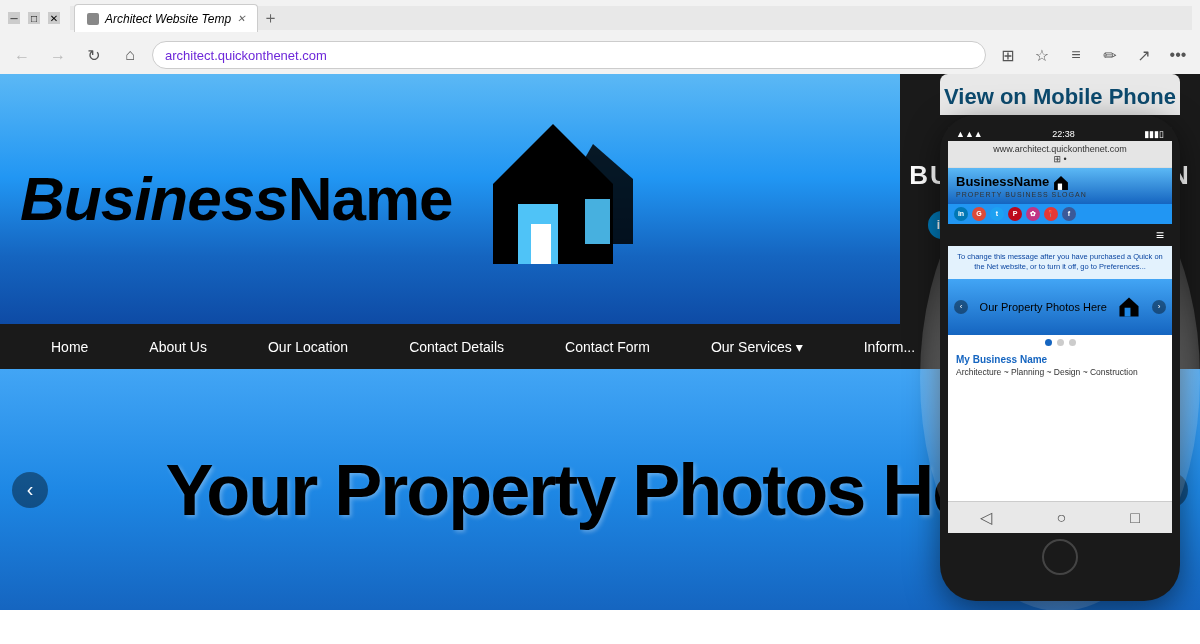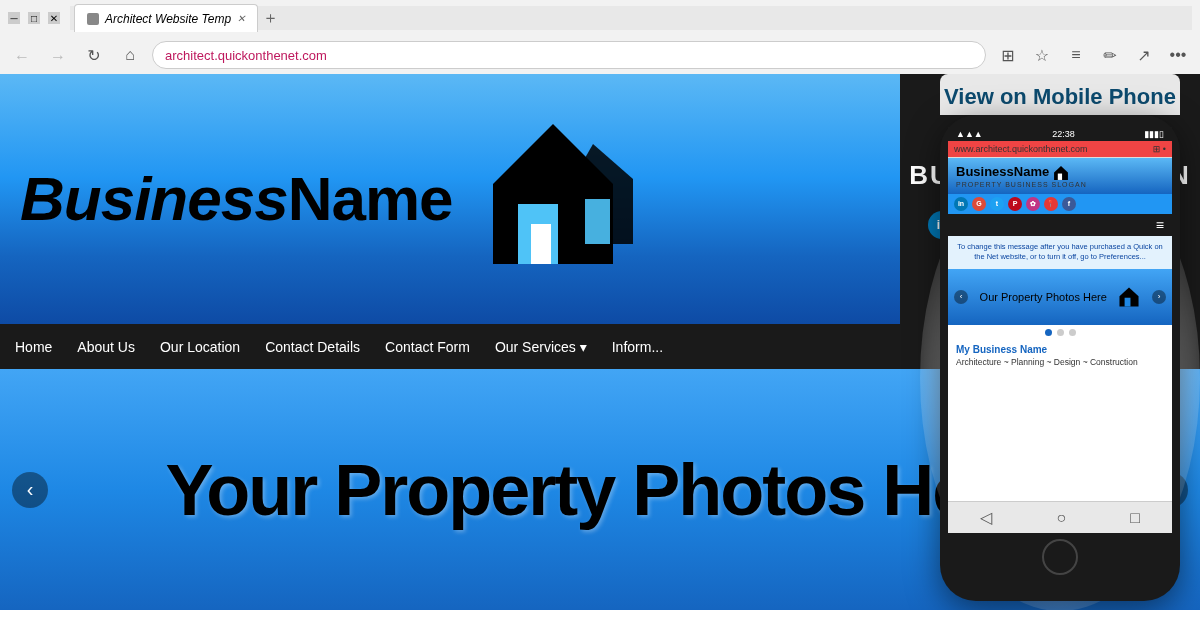--- a/index.html
+++ b/index.html
@@ -61,21 +61,21 @@
     }
     .nav-btn:disabled { color: #bbb; }
     .address-input {
       flex: 1;
       height: 28px;
       border: 1px solid #ccc;
       border-radius: 14px;
       padding: 0 12px;
       font-size: 13px;
       background: #fff;
-      color: #be185d;
+      color: #6d28d9;
     }
     .toolbar-btns {
       display: flex; gap: 6px; align-items: center;
     }
     .toolbar-btn {
       background: none; border: none; cursor: pointer; color: #555;
       font-size: 16px; width: 28px; height: 28px; display: flex; align-items: center; justify-content: center;
     }
 
     
@@ -188,20 +188,21 @@
       gap: 25px;
       z-index: 10;
     }
 
     .nav-item {
       color: #fff;
       font-size: 14px;
       cursor: pointer;
       white-space: nowrap;
       font-weight: 500;
+      margin-left: 36px;
     }
 
     
     .info-message {
       position: absolute;
       top: 295px;
       left: 0;
       right: 660px;
       padding: 15px 20px;
       text-align: center;
@@ -296,28 +297,29 @@
       background: #1a1a1a;
       color: #fff;
       font-size: 9px;
       padding: 2px 8px;
       display: flex;
       justify-content: space-between;
       align-items: center;
     }
 
     .phone-address-bar {
-      background: #ef4444;
+      background: #e5e5e5;
       border-bottom: 1px solid #ddd;
       padding: 3px 6px;
       font-size: 9px;
       color: #333;
       display: flex;
       align-items: center;
       justify-content: space-between;
+      flex-direction: column;
     }
 
     .phone-site-header {
       background: linear-gradient(180deg, #5bb8f5, #1565c0);
       padding: 6px 8px;
       display: flex;
       align-items: center;
       justify-content: space-between;
     }
 

